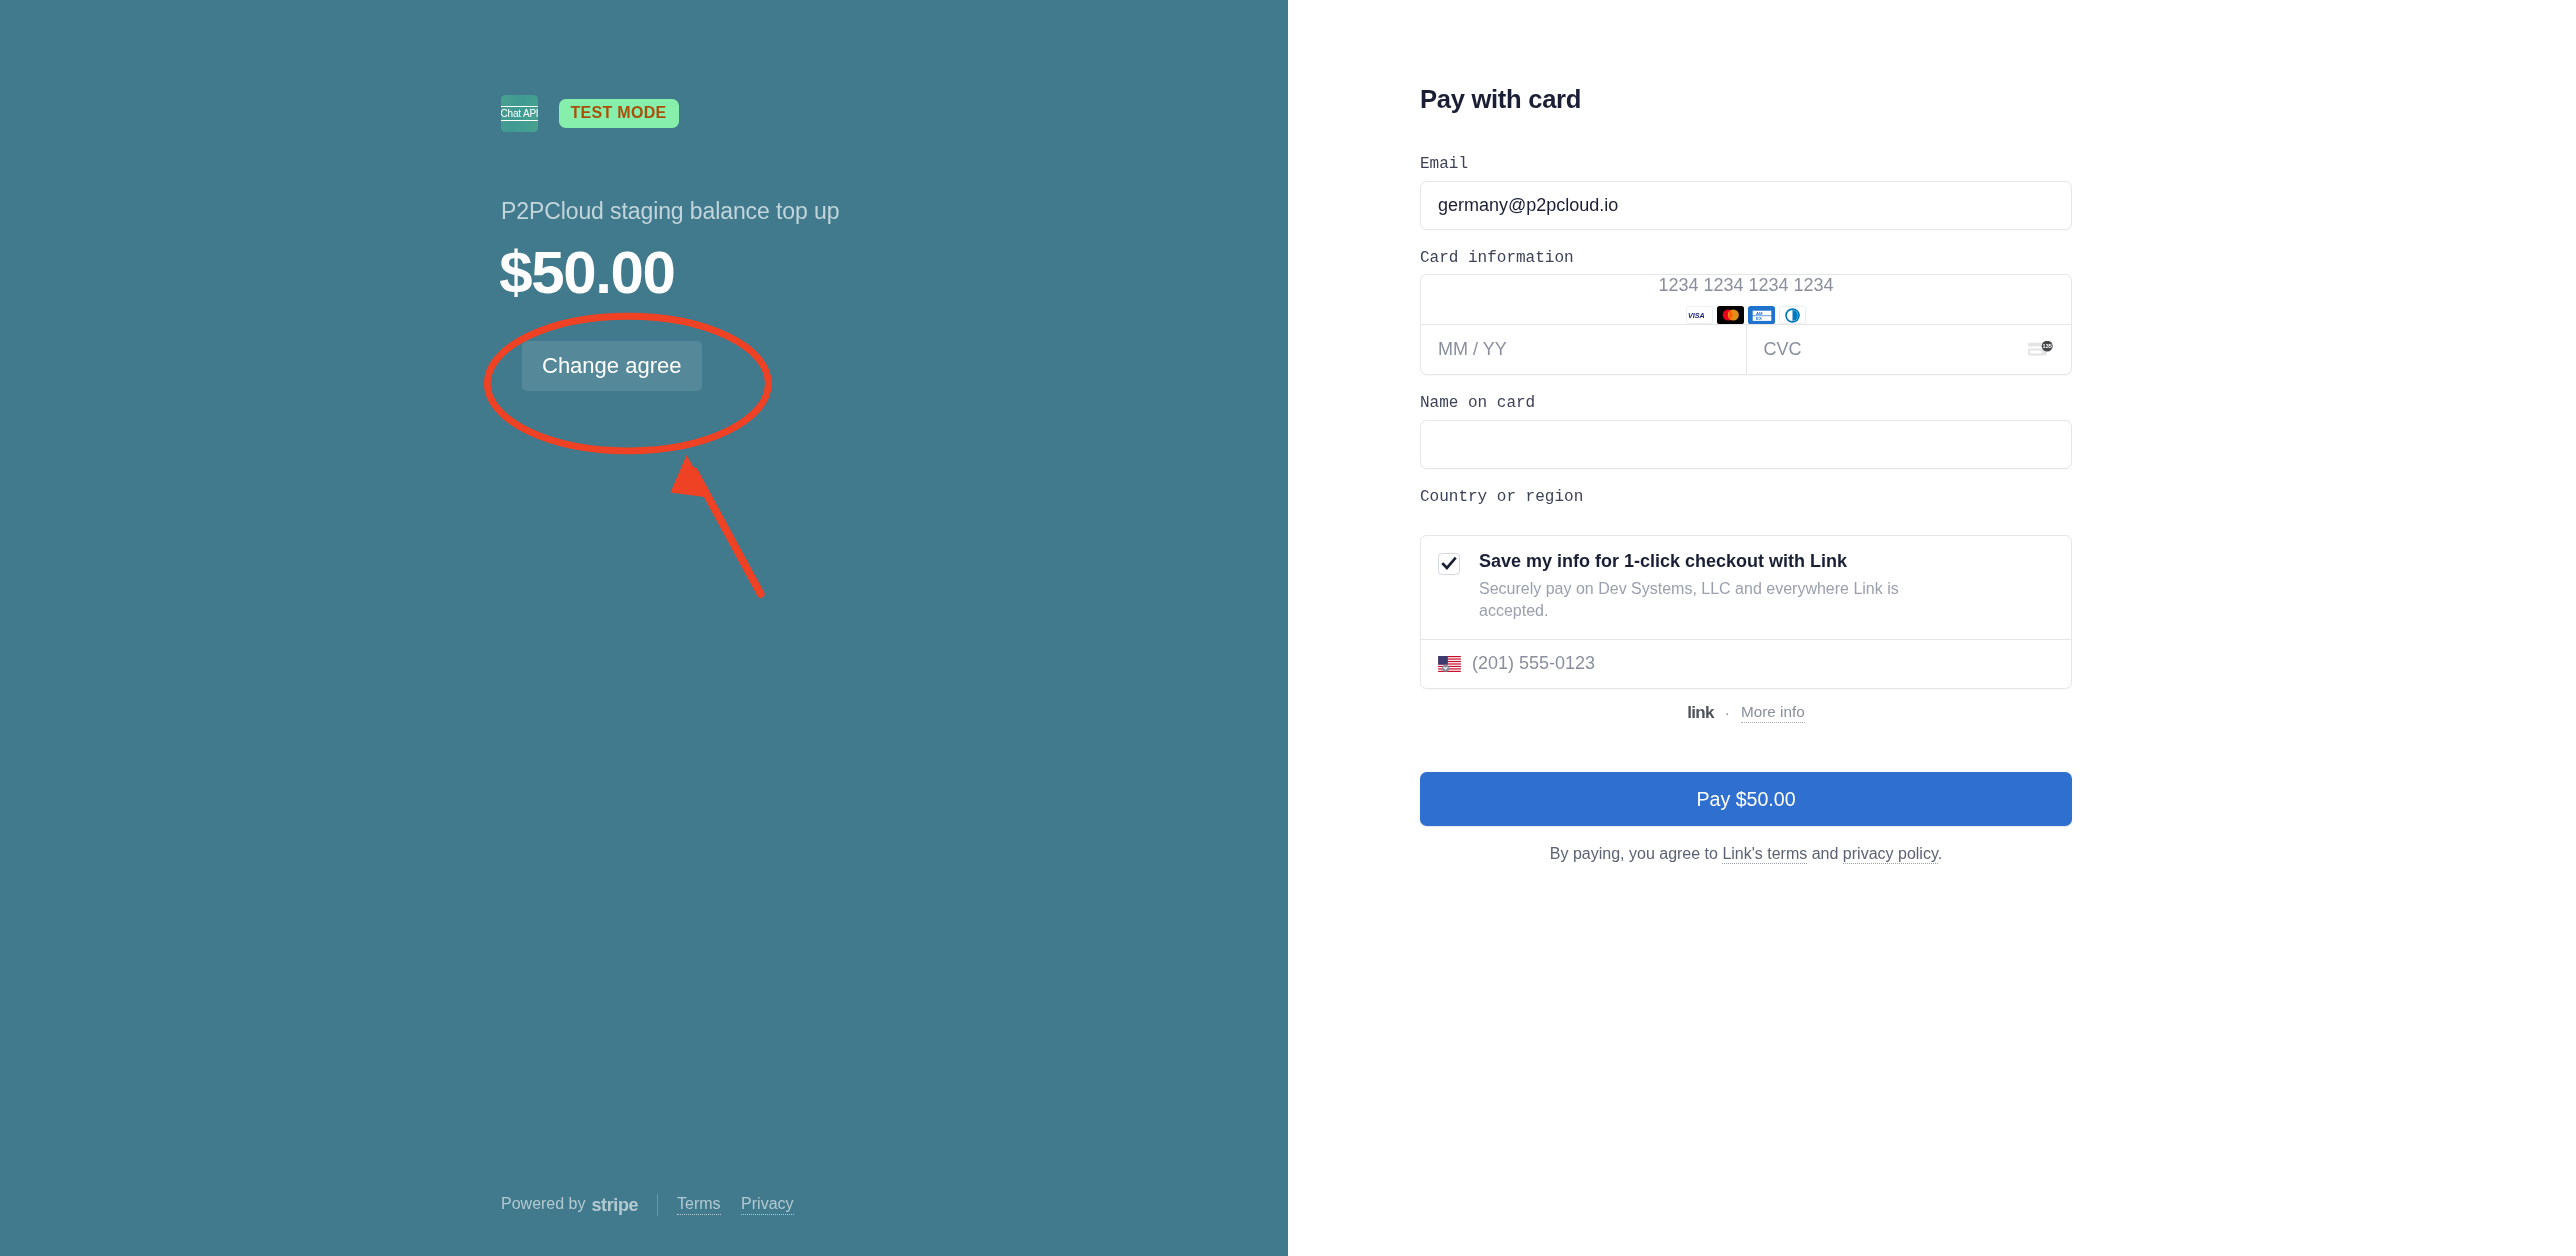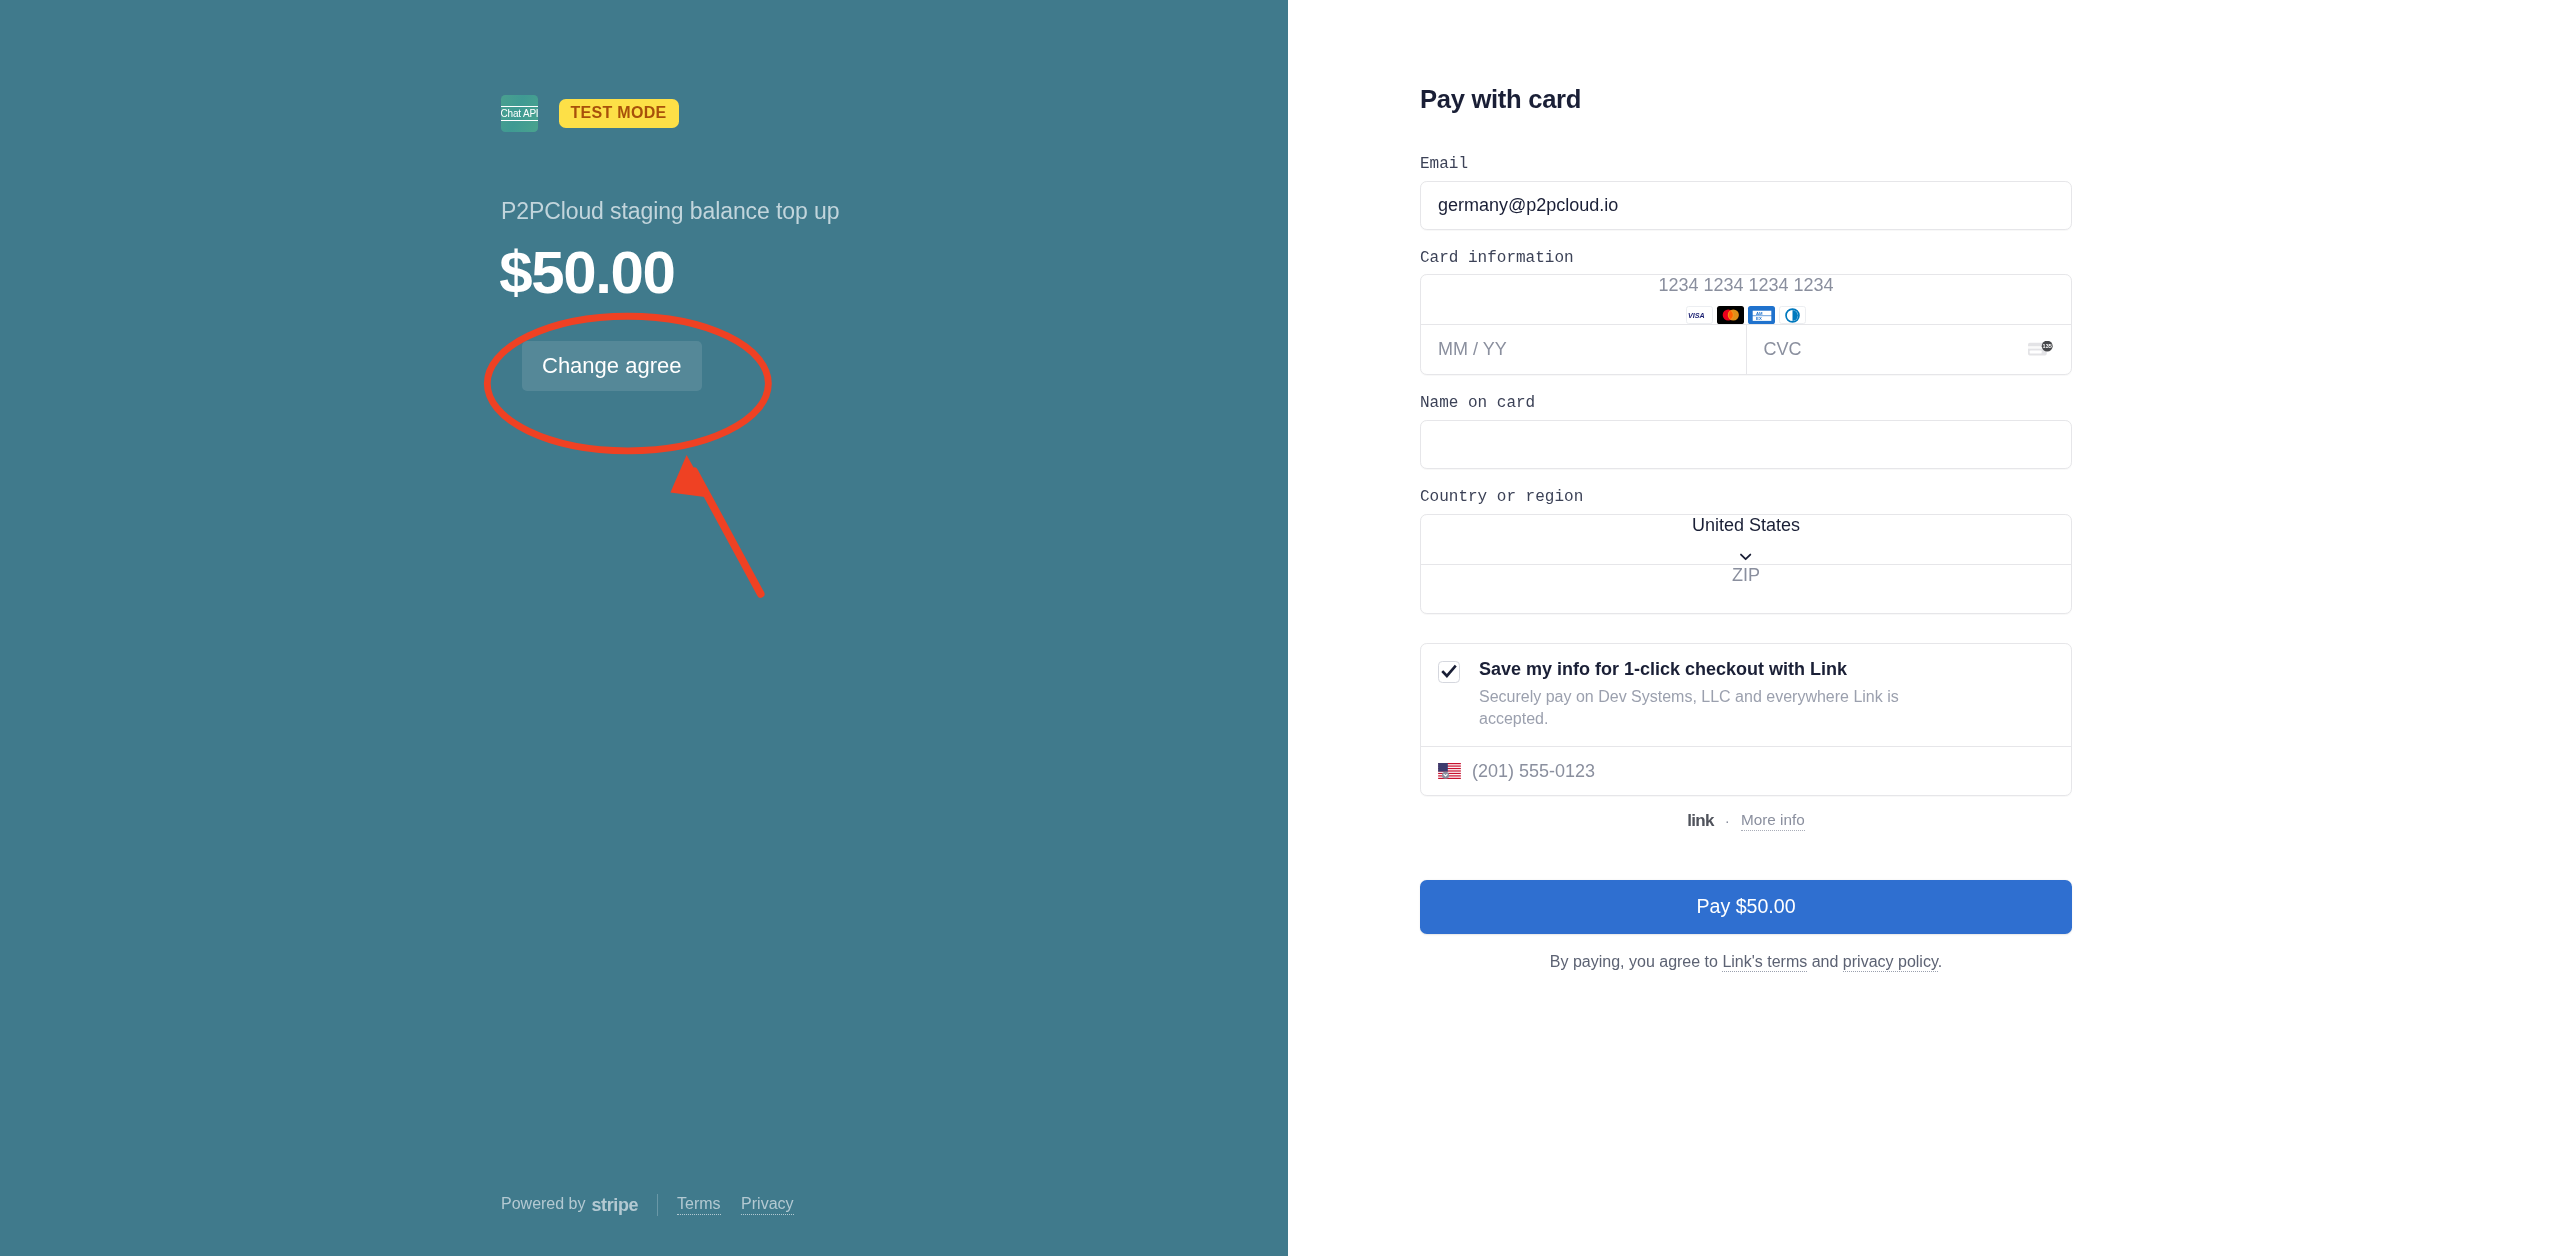--- a/index.html
+++ b/index.html
@@ -32,21 +32,21 @@
     background: linear-gradient(110deg, #4aa08f 0%, #3f9a93 45%, #4aa38e 100%);
     display: flex; align-items: center; justify-content: center;
     overflow: hidden;
   }
   .merchant-logo .logo-text {
     font-size: 10px; font-weight: normal; color: #ffffff;
     border: 1.2px solid #ffffff; border-radius: 0;
     padding: 0.9px 1.7px; white-space: nowrap; letter-spacing: -0.2px;
   }
   .test-badge {
-    background: #fde047; color: #a8500a;
+    background: #86efac; color: #a8500a;
     font-size: 16px; font-weight: bold; letter-spacing: 0.3px;
     border-radius: 6.8px; padding: 6px 12px 6.8px 12px;
     line-height: 1;
   }
   .merchant-name {
     position: absolute; top: 198px; left: 0;
     font-size: 23px; color: #c2d5dc; font-weight: 400;
     letter-spacing: -0.1px;
   }
   .amount {
@@ -300,33 +300,20 @@
 
     
     <div class="field-group">
       <span class="field-label">Name on card</span>
       <div class="input-box"></div>
     </div>
 
     
     <div class="field-group">
       <span class="field-label">Country or region</span>
-      <div class="combined">
-        <div class="row select-row">
-          <span class="val">United States</span>
-          <span class="chev">
-            <svg width="15.3" height="15.3" viewBox="0 0 18 18">
-              <path d="M3.5 6.5 L9 12 L14.5 6.5" fill="none" stroke="#1a1f36" stroke-width="2.1" stroke-linecap="round" stroke-linejoin="round"></path>
-            </svg>
-          </span>
-        </div>
-        <div class="row">
-          <span class="ph">ZIP</span>
-        </div>
-      </div>
     </div>
 
     
     <div class="link-box">
       <div class="link-top">
         <span class="checkbox">
           <svg width="16" height="16" viewBox="0 0 19 19">
             <path d="M2.5 9.5 L7 14.2 L16.5 3.2" fill="none" stroke="#1a1f36" stroke-width="3.1" stroke-linecap="square"></path>
           </svg>
         </span>

